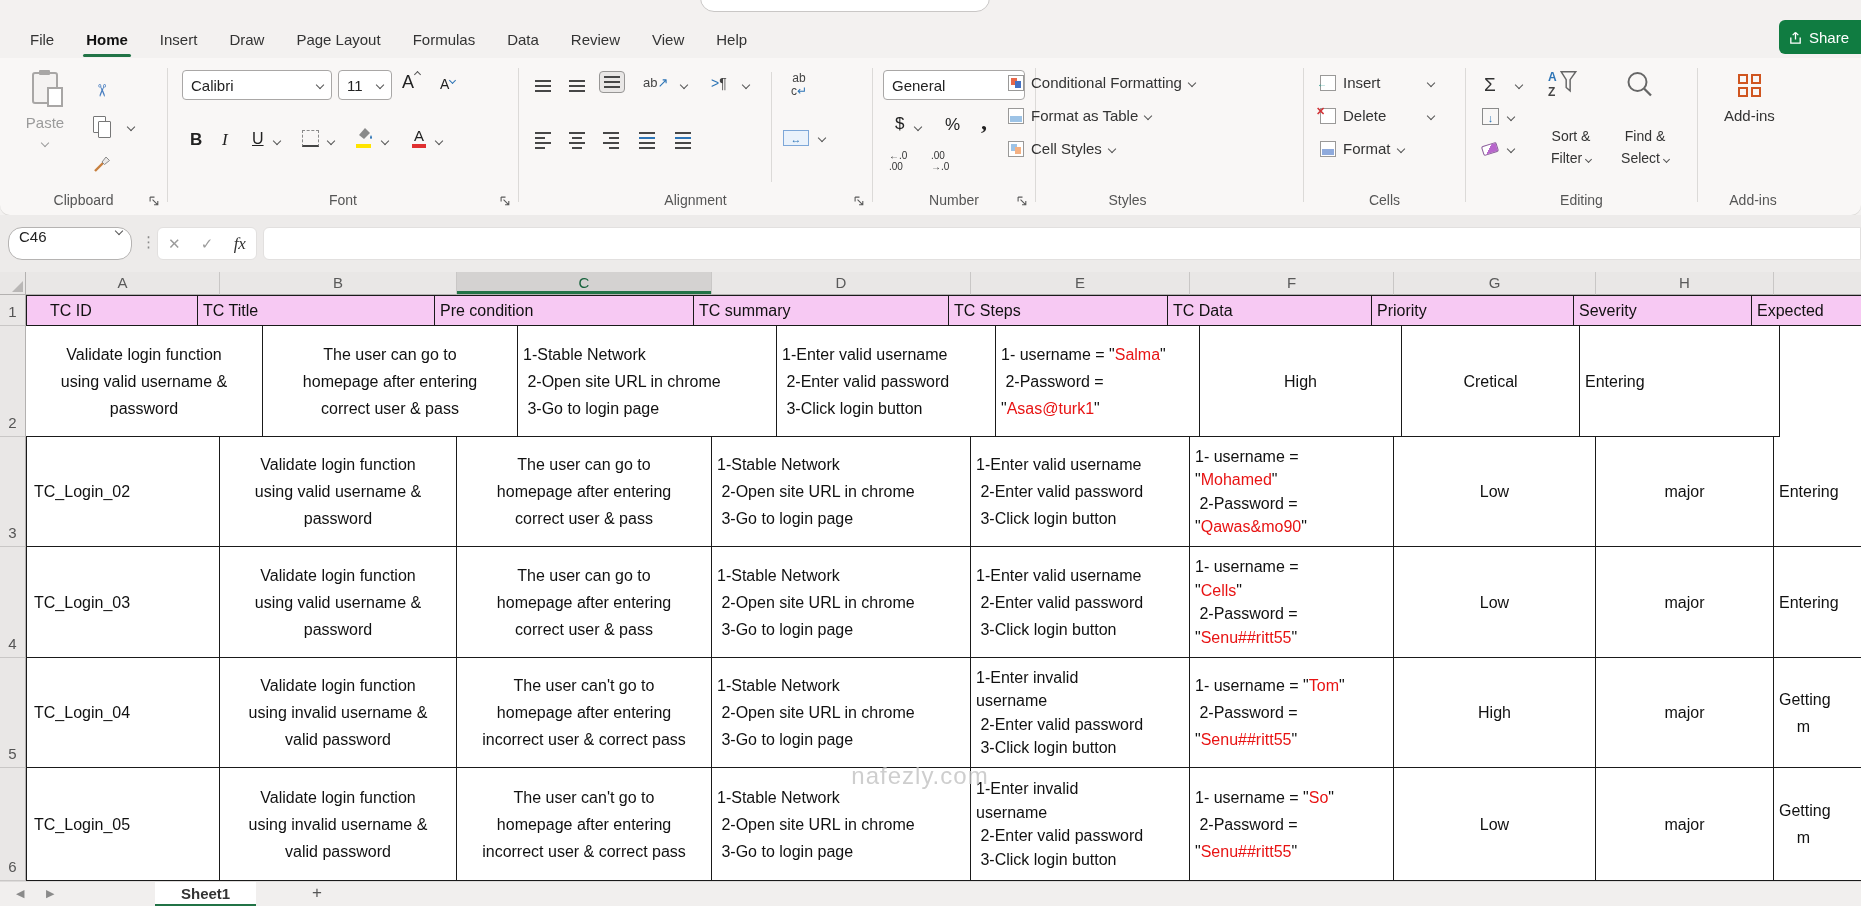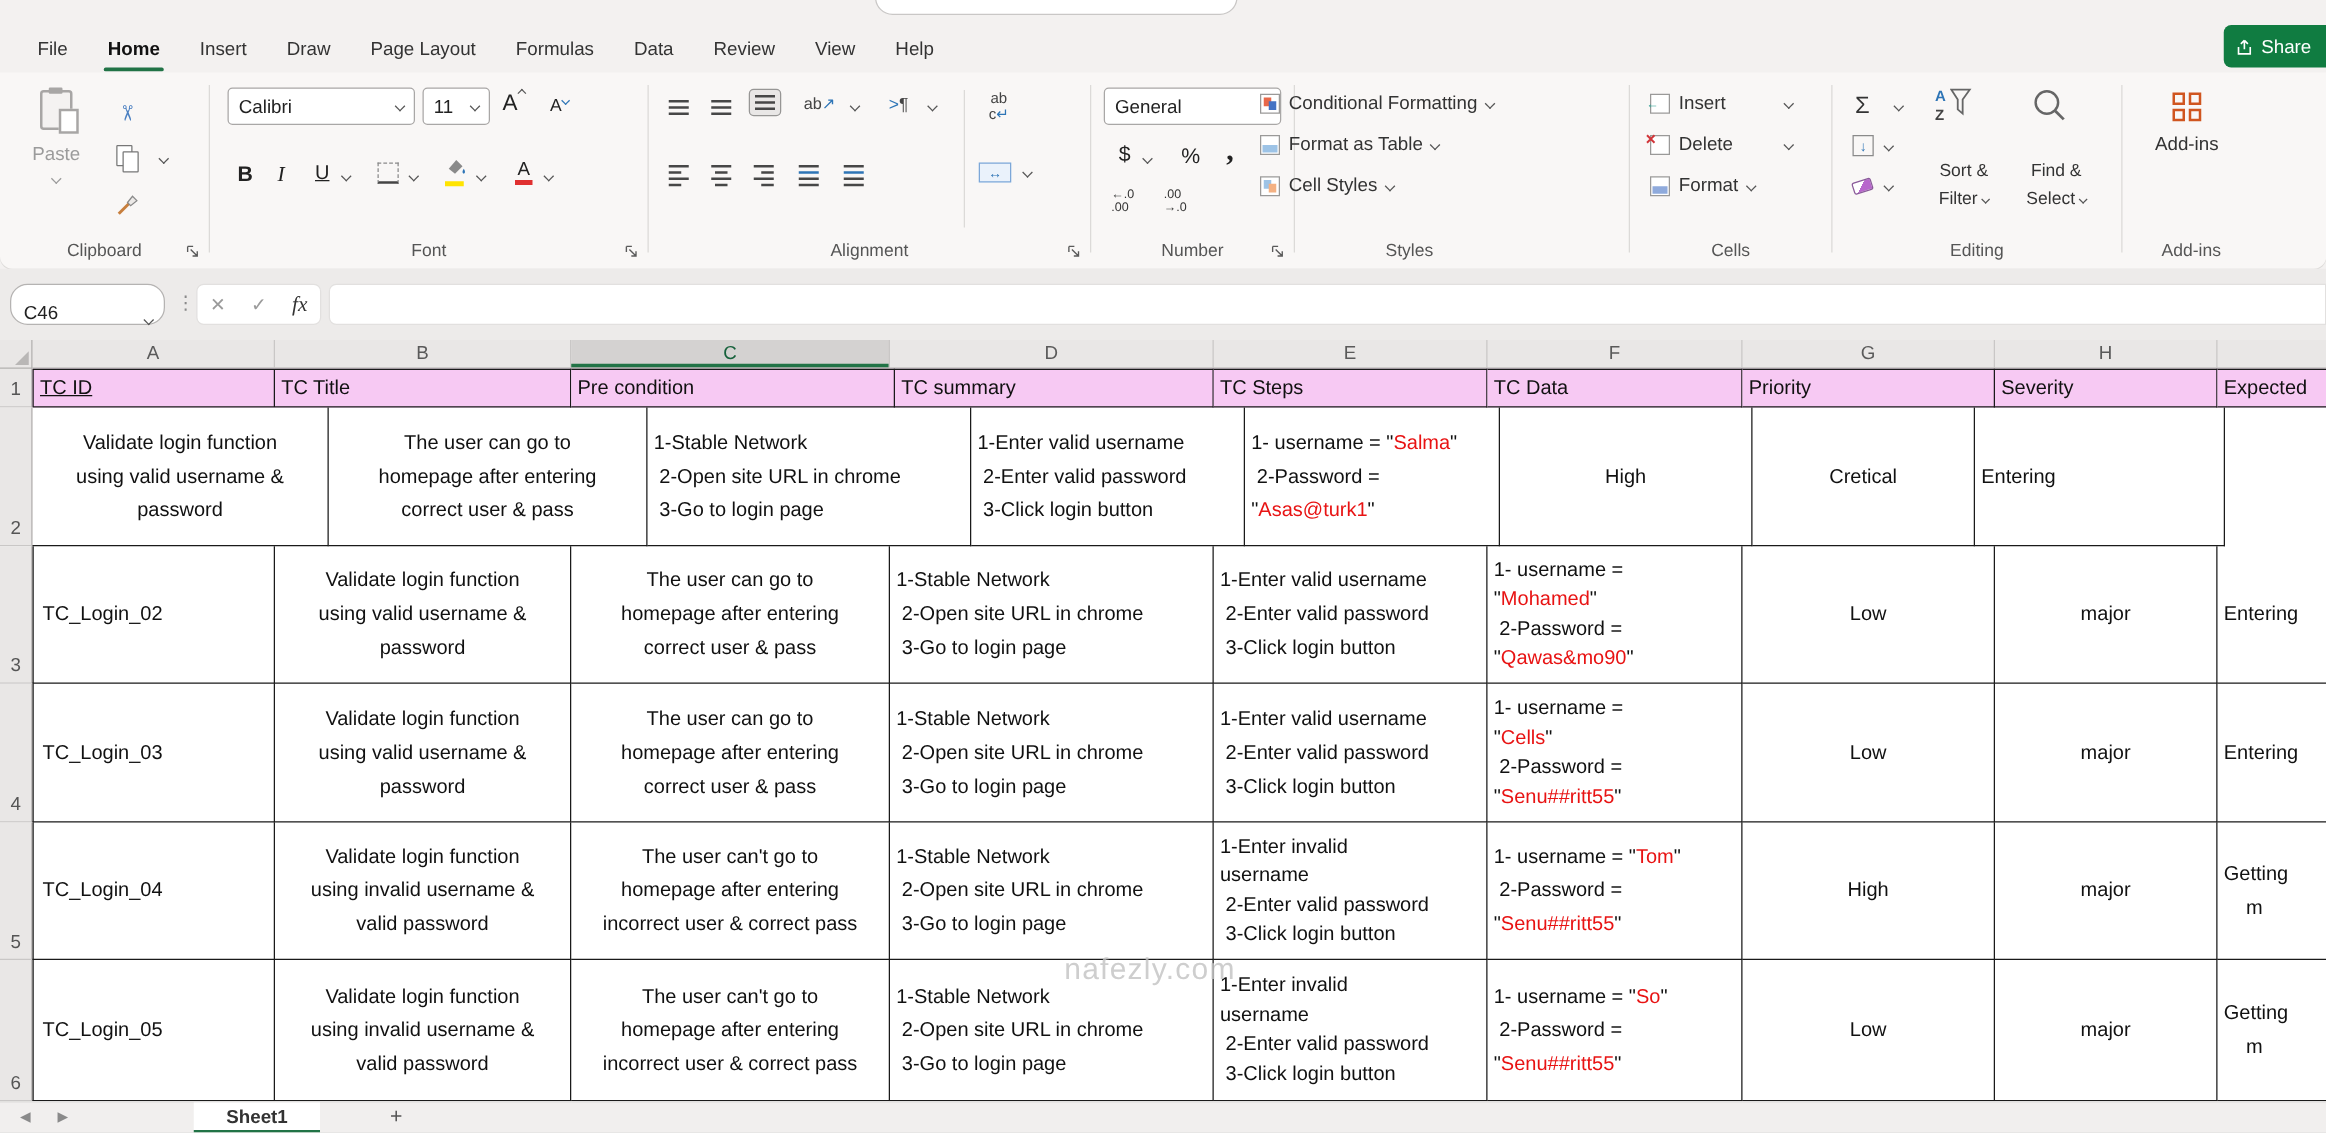--- a/index.html
+++ b/index.html
@@ -34,21 +34,21 @@
   .stk.ctr{align-items:center;} .stk.rgt{align-items:flex-end;}
   .selbox{border:1px solid #979695;background:#e9e7e6;border-radius:4px;padding:4px;}
   .mini{width:16px;height:16px;border:1px solid #9a9998;position:relative;background:#fff;display:inline-block;flex:none;}
   .srow{position:absolute;display:flex;align-items:center;gap:7px;}
   .pinkred{position:absolute;left:2px;top:2px;width:6px;height:7px;background:#e8684a;}
   .blublk{position:absolute;right:2px;bottom:2px;width:6px;height:7px;background:#4472c4;}
   .blubot{position:absolute;left:1px;right:1px;bottom:1px;height:6px;background:#9dc3e6;}
   .red{color:var(--red);}
   
   #formulaRow{position:absolute;left:0;top:215px;width:1861px;height:57px;background:#edebEA;background:#edebea;}
-  #nameBox{position:absolute;left:8px;top:12px;width:124px;height:33px;background:#fff;border:1px solid #b5b3b2;border-radius:14px;font-size:15px;display:flex;align-items:flex-end;padding-left:10px;cursor:text;}
+  #nameBox{position:absolute;left:8px;top:12px;width:124px;height:33px;background:#fff;border:1px solid #b5b3b2;border-radius:14px;font-size:15px;display:flex;align-items:flex-start;padding-left:10px;cursor:text;}
   #nameBox .chv{position:absolute;right:9px;}
   #fnDots{position:absolute;left:141px;top:18px;color:#8a8a8a;font-size:15px;letter-spacing:0;}
   #fnGroup{position:absolute;left:157px;top:12px;width:100px;height:33px;background:#fff;border-radius:6px;display:flex;align-items:center;justify-content:space-around;border:1px solid #e2e0df;}
   #fnGroup .gx{color:#9b9b9b;font-size:15px;}
   #fnGroup .fx{font-family:"Liberation Serif",serif;font-style:italic;font-size:17px;color:#333;}
   #formulaInput{position:absolute;left:263px;top:12px;right:0;height:33px;background:#fff;border:1px solid #e2e0df;border-radius:6px 0 0 6px;}
   
   #grid{position:absolute;left:0;top:272px;width:1861px;height:609px;background:#fff;overflow:hidden;}
   #colRow{display:flex;height:23px;background:#e9e7e6;}
   .corner{width:26px;flex:none;border-right:1px solid #b3b1b0;border-bottom:1px solid #b3b1b0;position:relative;background:#e9e7e6;}
@@ -375,21 +375,21 @@
         <div class="cl" style="width: 259px;">D</div>
         <div class="cl" style="width: 219px;">E</div>
         <div class="cl" style="width: 204px;">F</div>
         <div class="cl" style="width: 202px;">G</div>
         <div class="cl" style="width: 178px;">H</div>
         <div class="cl" style="width: 200px;"></div>
       </div>
     <div id="gridRows">
         <div class="rrow" style="height: 31px;">
           <div class="gut" style="height: 31px;">1</div>
-          <div class="cell first hdr al-l" style="width: 194px; padding-left: 5px; line-height: normal; text-decoration: underline;">
+          <div class="cell first hdr al-l" style="width: 172px; padding-left: 23px; line-height: normal;">
             <div class="ln"><span>TC ID</span></div>
           </div>
           <div class="cell hdr al-l" style="width: 237px; padding-left: 5px; line-height: normal;">
             <div class="ln"><span>TC Title</span></div>
           </div>
           <div class="cell hdr al-l" style="width: 259px; padding-left: 5px; line-height: normal;">
             <div class="ln"><span>Pre condition</span></div>
           </div>
           <div class="cell hdr al-l" style="width: 255px; padding-left: 5px; line-height: normal;">
             <div class="ln"><span>TC summary</span></div>

